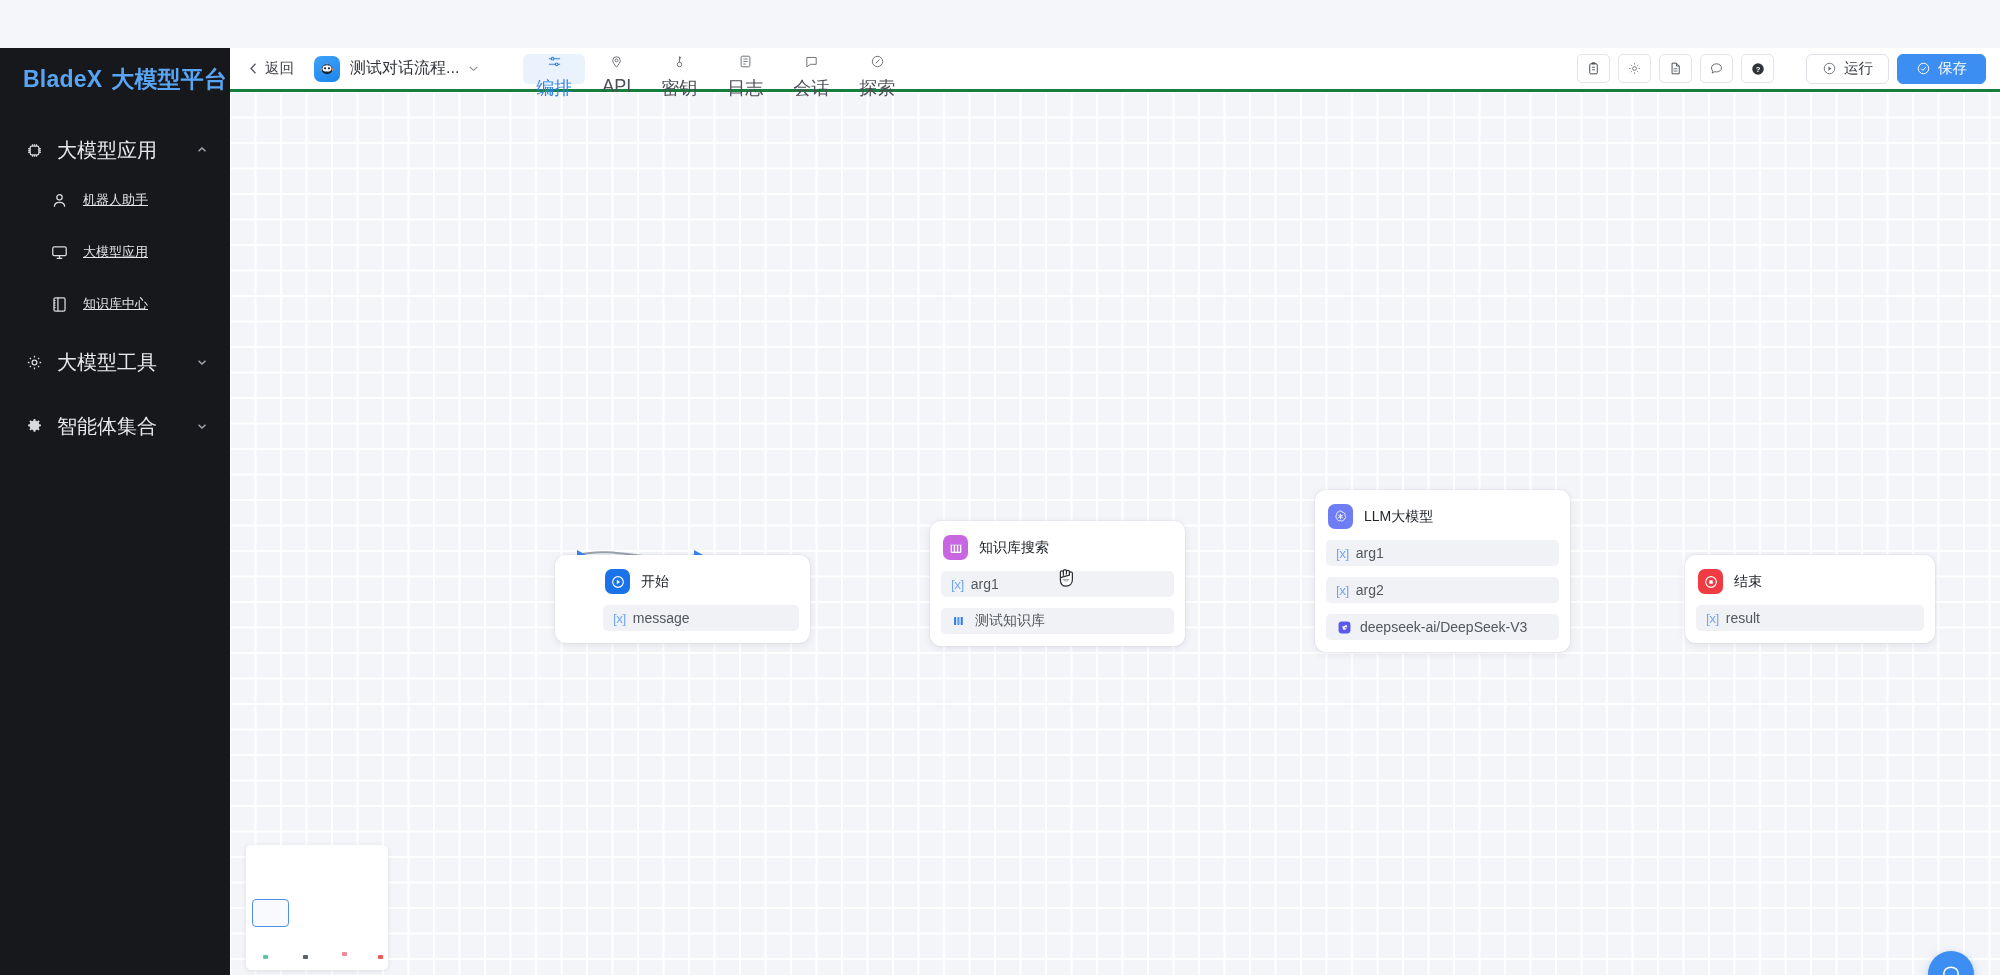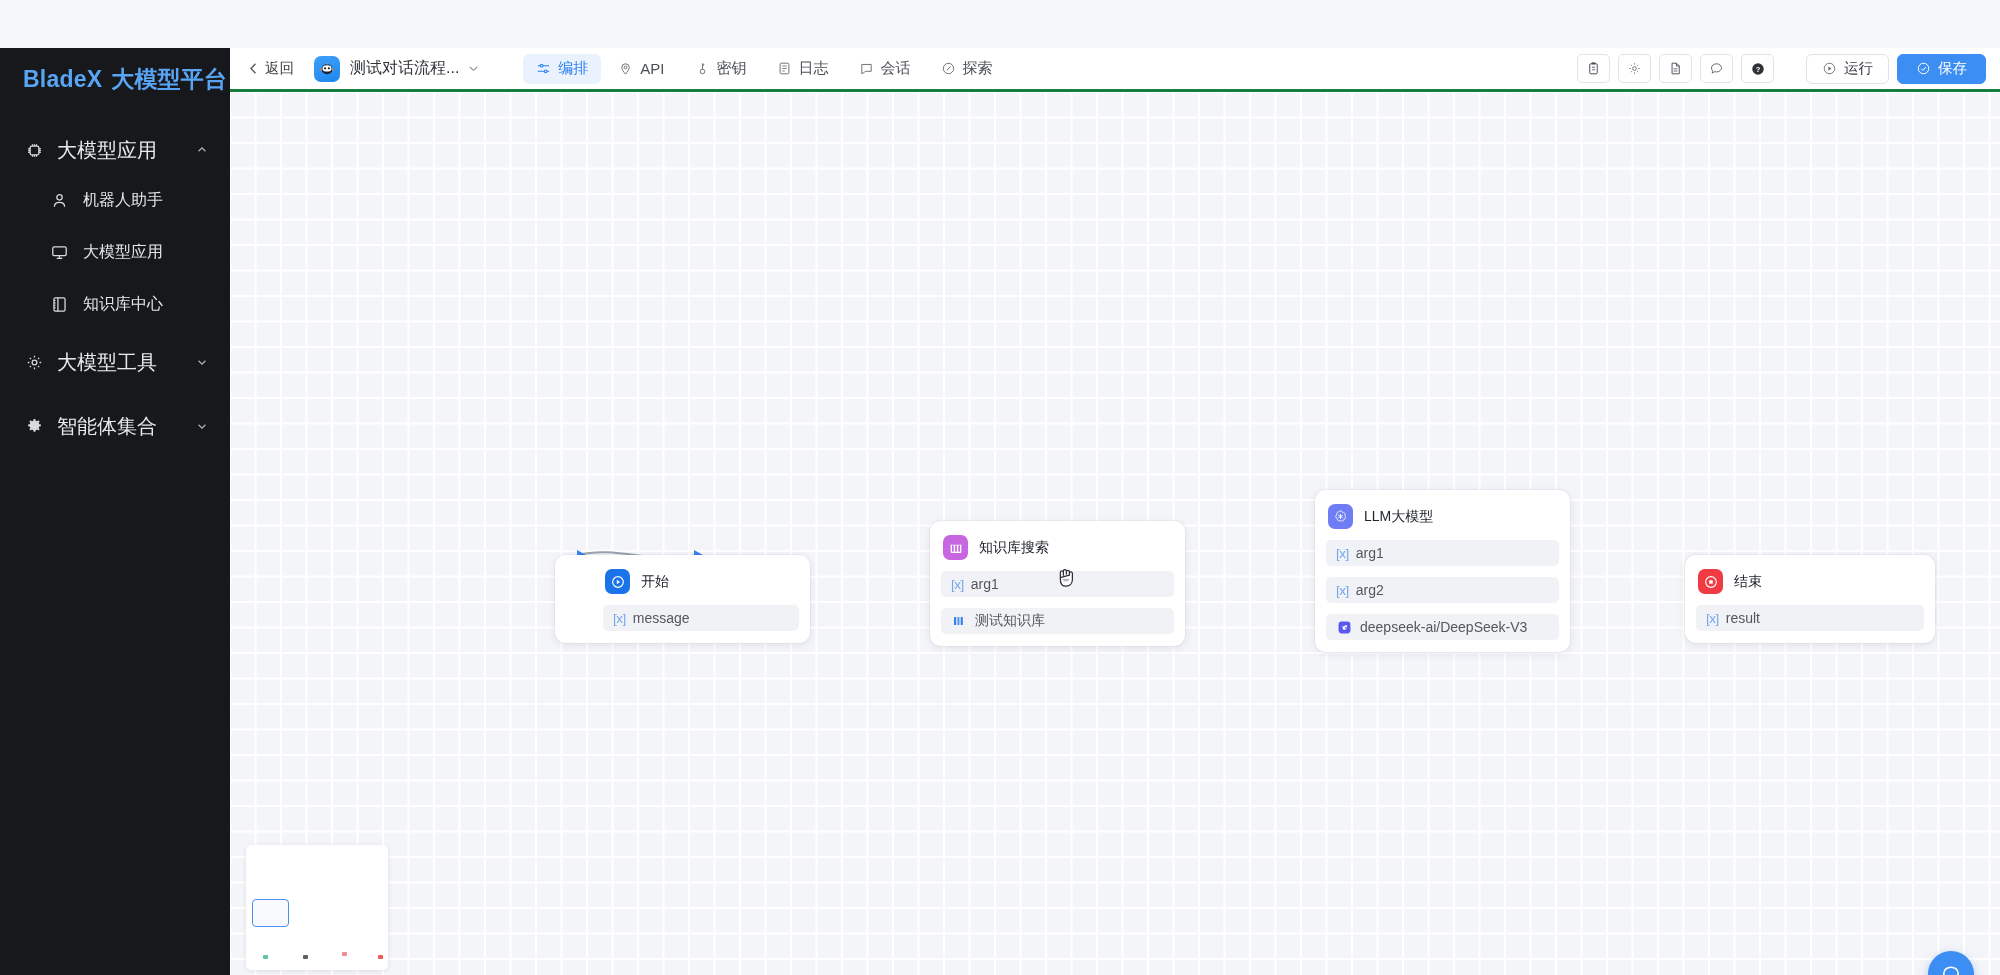--- a/index.html
+++ b/index.html
@@ -34,21 +34,21 @@
   }
   .nav-group .ico { width: 20px; height: 20px; flex: 0 0 20px; display:flex; align-items:center; justify-content:center; }
   .nav-group .lbl { margin-left: 13px; font-size: 20px; color: #e7e9ec; white-space: nowrap; }
   .nav-group .chev { position: absolute; right: 22px; width: 12px; height: 12px; }
   .nav-child {
     display: flex; align-items: center;
     height: 52px; padding-left: 50px;
     cursor: pointer;
   }
   .nav-child .ico { width: 19px; height: 19px; flex: 0 0 19px; display:flex; align-items:center; justify-content:center;}
-  .nav-child .lbl { margin-left: 14px; font-size: 16px; color: #e3e5e9; white-space: nowrap; }
+  .nav-child .lbl { margin-left: 14px; font-size: 13px; color: #e3e5e9; white-space: nowrap; text-decoration: underline; }
   .nav-gap { height: 8px; }
   svg { display: block; overflow: visible; }
 
   
   .main { flex: 1 1 auto; display: flex; flex-direction: column; position: relative; min-width: 0; }
 
   
   .topbar {
     height: 44px; flex: 0 0 44px;
     background: #ffffff;
@@ -71,22 +71,23 @@
   }
   .tb-doc .name {
     margin-left: 10px; font-size: 16px; color: #303338;
     max-width: 130px; overflow: hidden; white-space: nowrap;
   }
   .tb-doc .dd { margin-left: 9px; }
   .tabs { display: flex; align-items: center; margin-left: 44px; gap: 4px; }
   .tab {
     display: flex; align-items: center; gap: 7px;
     height: 30px; padding: 0 13px; border-radius: 6px;
-    font-size: 15px; color: #4b4f56; cursor: pointer;
+    font-size: 18px; color: #4b4f56; cursor: pointer;
     white-space: nowrap;
+    flex-direction: column;
   }
   .tab.active { background: #eaf2fe; color: #2b7ff0; }
   .tb-right { margin-left: auto; display: flex; align-items: center; gap: 8px; }
   .ibtn {
     width: 33px; height: 29px; border: 1px solid #e2e4e8; border-radius: 5px;
     background: #fff; display: flex; align-items: center; justify-content: center;
     cursor: pointer;
   }
   .tb-sep { width: 16px; }
   .btn-run {

